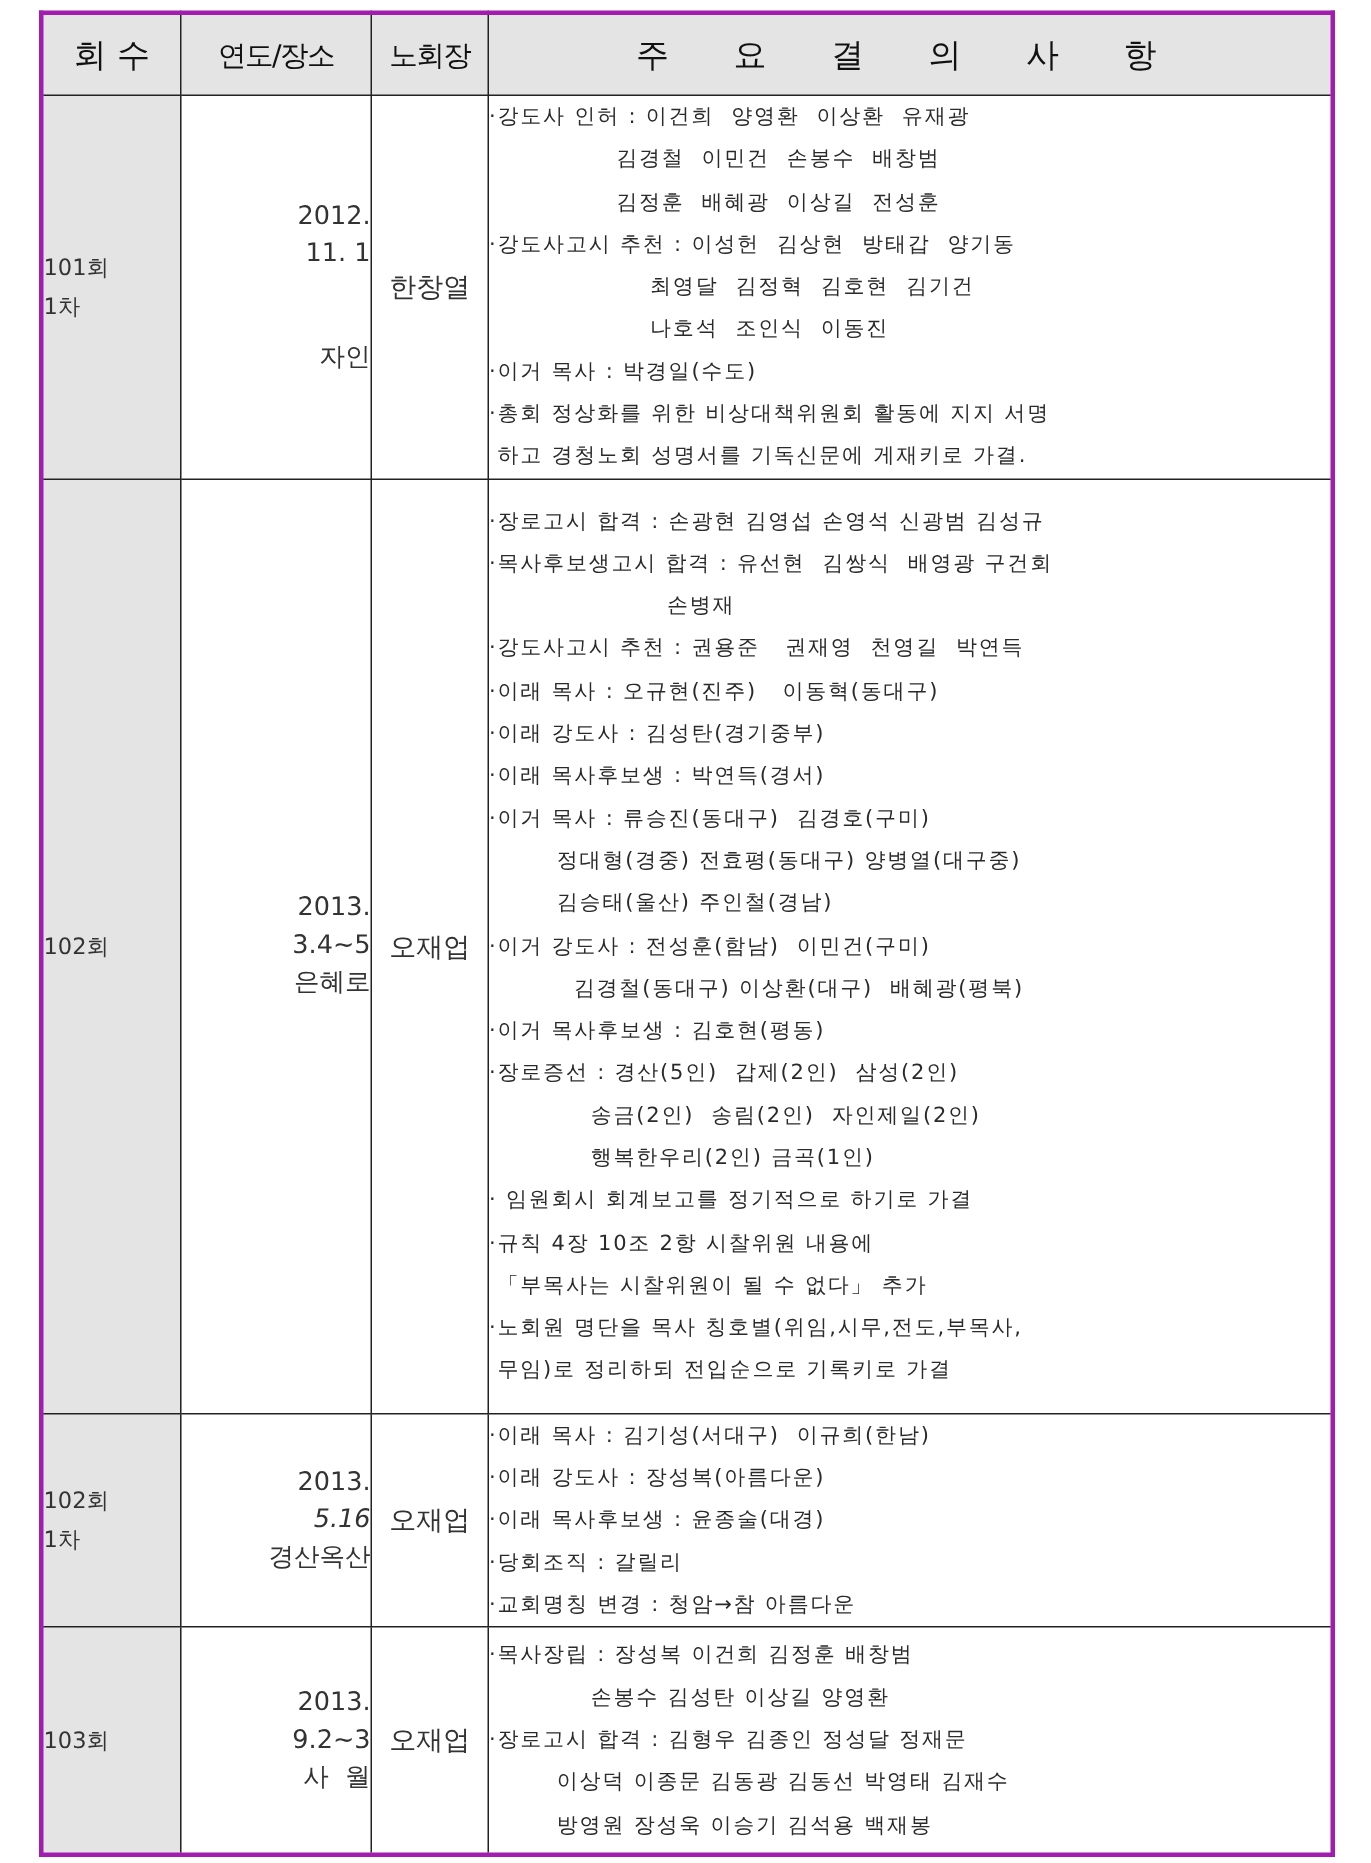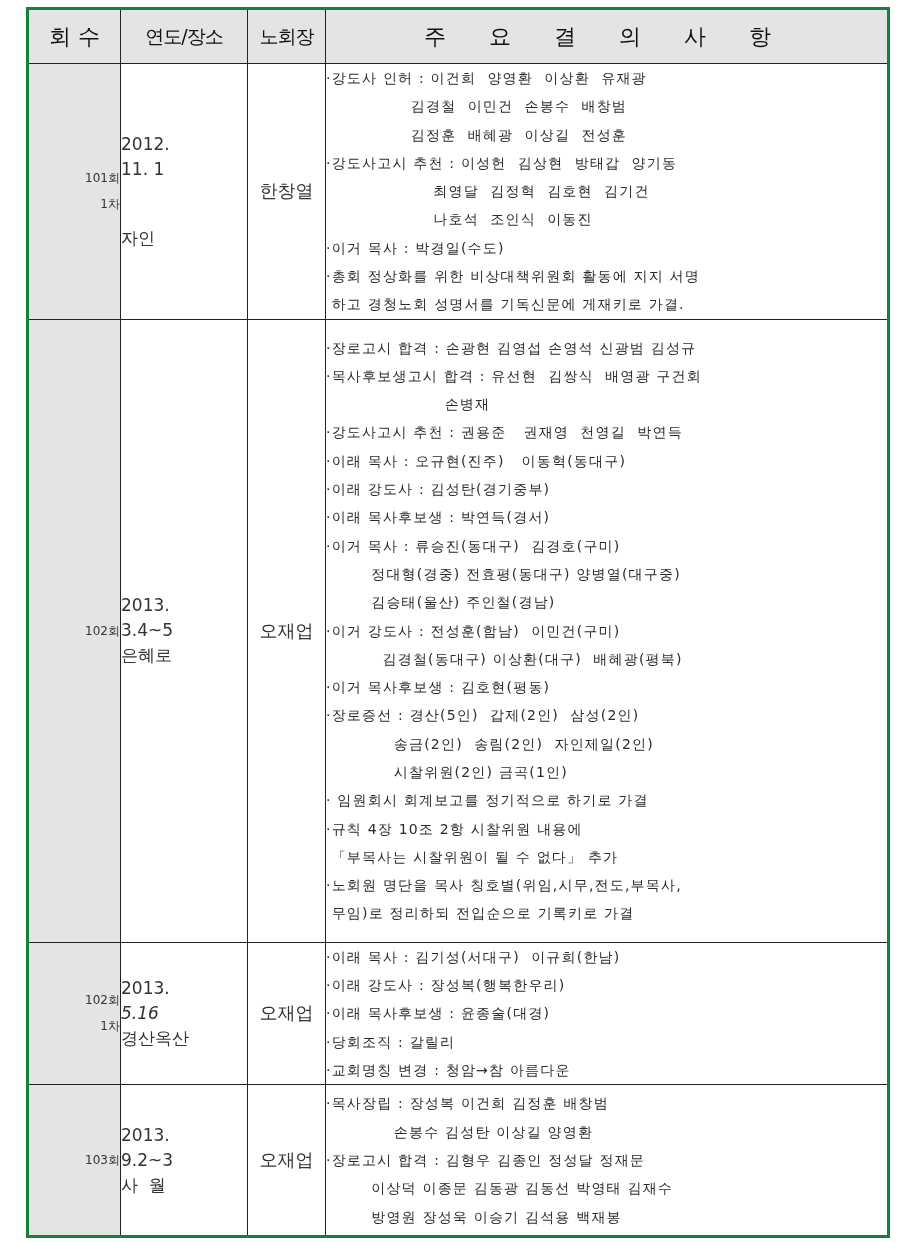--- a/index.html
+++ b/index.html
@@ -1,32 +1,32 @@
 <!DOCTYPE html>
 <html><head>
 <meta charset="utf-8">
 <style>
   html, body { margin:0; padding:0; background:#ffffff; }
   body { width:914px; height:1242px; position:relative; font-family:"DejaVu Sans", sans-serif; color:#222; }
   table.minutes {
     position:absolute; left:26px; top:7px;
     width:861px; border-collapse:collapse;
-    border:3px solid #15803d;
+    border:3px solid #a21caf;
     table-layout:fixed;
   }
   table.minutes td, table.minutes th {
     border:1.5px solid #222;
     padding:0;
     vertical-align:middle;
   }
   th { background:#e4e4e4; font-weight:normal; font-size:22px; height:53px; color:#111; }
   th.h-title { letter-spacing:18px; }
   th.h-small { font-size:19px; letter-spacing:-1px; }
-  td.num { background:#e4e4e4; text-align:right; font-size:12px; line-height:26px; color:#333; }
-  td.date { text-align:left; font-size:17px; line-height:25px; color:#333; }
+  td.num { background:#e4e4e4; text-align:left; font-size:15px; line-height:26px; color:#333; }
+  td.date { text-align:right; font-size:17px; line-height:25px; color:#333; }
   td.chair { text-align:center; font-size:18px; color:#333; }
   td.items { font-size:14px; line-height:28.3px; color:#2a2a2a; padding:2px 0 2px 4px; }
   .line { white-space:pre; letter-spacing:1.2px; }
   .cellline { display:block; }
 </style>
 </head>
 <body>
 
 <table class="minutes">
   <colgroup>
@@ -86,42 +86,42 @@
           <div class="line">·이래 강도사 : 김성탄(경기중부)</div>
           <div class="line">·이래 목사후보생 : 박연득(경서)</div>
           <div class="line">·이거 목사 : 류승진(동대구)  김경호(구미)</div>
           <div class="line">        정대형(경중) 전효평(동대구) 양병열(대구중)</div>
           <div class="line">        김승태(울산) 주인철(경남)</div>
           <div class="line">·이거 강도사 : 전성훈(함남)  이민건(구미)</div>
           <div class="line">          김경철(동대구) 이상환(대구)  배혜광(평북)</div>
           <div class="line">·이거 목사후보생 : 김호현(평동)</div>
           <div class="line">·장로증선 : 경산(5인)  갑제(2인)  삼성(2인)</div>
           <div class="line">            송금(2인)  송림(2인)  자인제일(2인)</div>
-          <div class="line">            시찰위원(2인) 금곡(1인)</div>
+          <div class="line">            행복한우리(2인) 금곡(1인)</div>
           <div class="line">· 임원회시 회계보고를 정기적으로 하기로 가결</div>
           <div class="line">·규칙 4장 10조 2항 시찰위원 내용에</div>
           <div class="line"> 「부목사는 시찰위원이 될 수 없다」 추가</div>
           <div class="line">·노회원 명단을 목사 칭호별(위임,시무,전도,부목사,</div>
           <div class="line"> 무임)로 정리하되 전입순으로 기록키로 가결</div>
         </td>
       </tr>
       <tr style="height: 139px;">
         <td class="num">
           <span class="cellline">102회</span>
           <span class="cellline">1차</span>
         </td>
         <td class="date">
           <span class="cellline" style="white-space: pre;">2013.</span>
           <span class="cellline" style="white-space: pre; font-style: italic;">5.16</span>
           <span class="cellline" style="white-space: pre;">경산옥산</span>
         </td>
         <td class="chair">오재업</td>
         <td class="items">
           <div class="line">·이래 목사 : 김기성(서대구)  이규희(한남)</div>
-          <div class="line">·이래 강도사 : 장성복(행복한우리)</div>
+          <div class="line">·이래 강도사 : 장성복(아름다운)</div>
           <div class="line">·이래 목사후보생 : 윤종술(대경)</div>
           <div class="line">·당회조직 : 갈릴리</div>
           <div class="line">·교회명칭 변경 : 청암→참 아름다운</div>
         </td>
       </tr>
       <tr style="height: 152px;">
         <td class="num">
           <span class="cellline">103회</span>
         </td>
         <td class="date">

